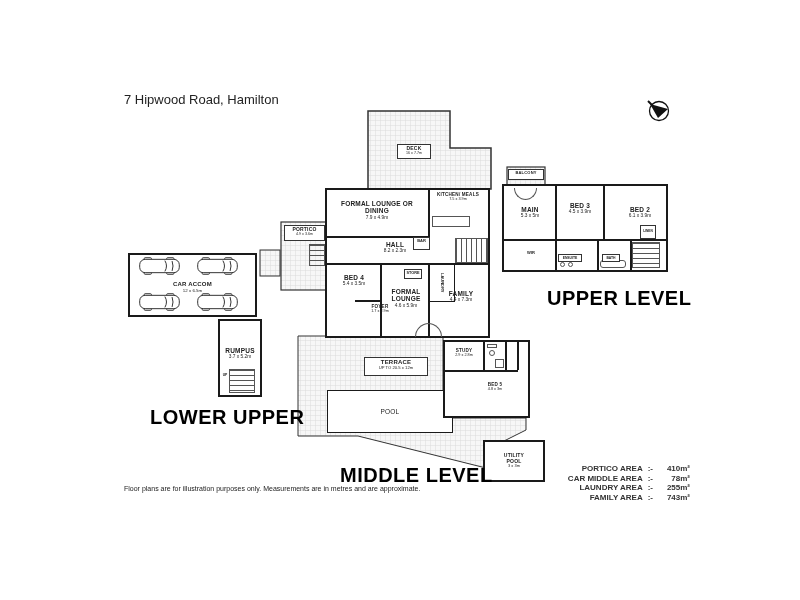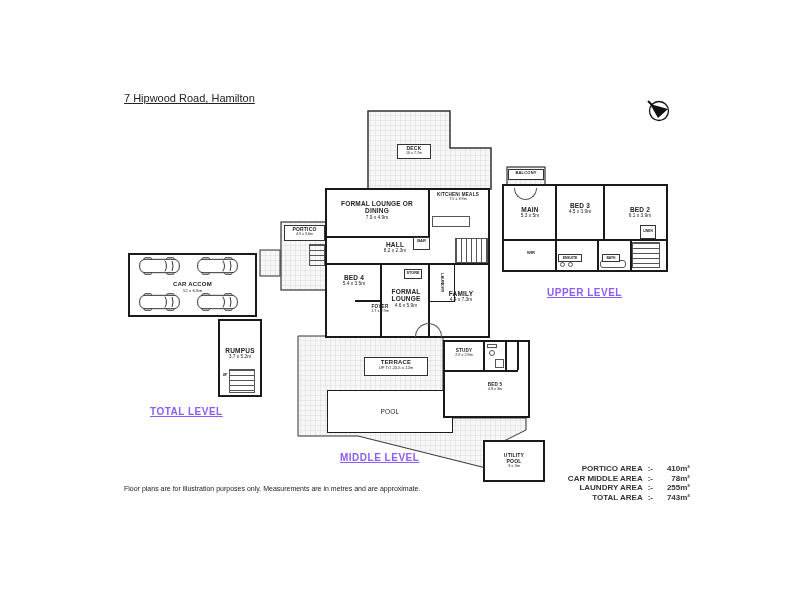--- a/index.html
+++ b/index.html
@@ -20,22 +20,22 @@
   .tinytext{position:absolute;font-size:4px;font-weight:bold;text-align:center;z-index:4;}
   .stairs-h{position:absolute;background-image:repeating-linear-gradient(180deg,#555 0,#555 1px,transparent 1px,transparent 5px);border:1px solid #555;z-index:3;box-sizing:border-box;}
   .stairs-v{position:absolute;background-image:repeating-linear-gradient(90deg,#555 0,#555 1px,transparent 1px,transparent 5px);border:1px solid #555;z-index:3;box-sizing:border-box;}
   .fixture{position:absolute;border:1px solid #555;background:#fff;z-index:3;box-sizing:border-box;}
   .round{border-radius:50%;}
   .vtext{writing-mode:vertical-rl;text-orientation:sideways;font-size:4px;font-weight:bold;}
   .arc-tl{position:absolute;border-top:1px solid #555;border-left:1px solid #555;border-radius:100% 0 0 0;z-index:3;}
   .arc-tr{position:absolute;border-top:1px solid #555;border-right:1px solid #555;border-radius:0 100% 0 0;z-index:3;}
   .arc-bl{position:absolute;border-bottom:1px solid #555;border-left:1px solid #555;border-radius:0 0 0 100%;z-index:3;}
   .arc-br{position:absolute;border-bottom:1px solid #555;border-right:1px solid #555;border-radius:0 0 100% 0;z-index:3;}
-  .level-title{position:absolute;font-size:10px;font-weight:bold;letter-spacing:.5px;color:#8b5cf6;z-index:6;text-decoration:underline;}
-  #page-title{position:absolute;left:124px;top:92px;font-size:11px;color:#222;z-index:6;text-decoration:underline;}
+  .level-title{position:absolute;font-size:20px;font-weight:bold;letter-spacing:.5px;color:#000000;z-index:6;}
+  #page-title{position:absolute;left:124px;top:92px;font-size:13px;color:#222;z-index:6;}
   #disclaimer{position:absolute;left:124px;top:485px;font-size:7px;color:#222;z-index:6;}
   #stats{position:absolute;left:556px;top:464px;width:134px;z-index:6;}
   .stat-row{display:flex;justify-content:flex-end;align-items:baseline;font-size:8px;font-weight:bold;color:#333;line-height:9.5px;}
   .stat-sep{margin:0 3px 0 5px;}
   .stat-val{width:34px;text-align:right;}
   svg{display:block;}
 </style>
 </head>
 <body>
 
@@ -156,21 +156,21 @@
     </div>
   </div>
 
   <div class="room" style="left:483px;top:440px;width:62px;height:42px;border-width:2.5px;display:flex;align-items:center;justify-content:center;">
     <div class="rlabel" style="position:static;width:34px;">
       <div class="rname" style="font-size:5px">UTILITY POOL</div>
       <div class="rdims" style="font-size:4px">3 x 3m</div>
     </div>
   </div>
 
-  <div class="level-title" style="left:340px;top:452px;">MIDDLE LEVEL</div>
+  <div class="level-title" style="left:340px;top:464px;">MIDDLE LEVEL</div>
 
   <div class="labelbox" style="left:508px;top:169px;width:36px;height:11px;">
     <div class="rname" style="font-size:4px">BALCONY</div>
   </div>
 
   <div class="room" style="left:502px;top:184px;width:166px;height:88px;">
     <div class="wall" style="left:51px;top:0;width:2px;height:53px;"></div>
     <div class="wall" style="left:99px;top:0;width:2px;height:53px;"></div>
     <div class="wall" style="left:0;top:53px;width:100%;height:2px;"></div>
     <div class="wall" style="left:51px;top:55px;width:1.5px;height:29px;"></div>
@@ -240,40 +240,40 @@
 
   <div class="room" style="left:218px;top:319px;width:44px;height:78px;">
     <div class="rlabel" style="left:0;top:26px;width:100%;">
       <div class="rname">RUMPUS</div>
       <div class="rdims">3.7 x 5.2m</div>
     </div>
     <div class="stairs-h" style="left:9px;top:48px;width:26px;height:24px;"></div>
     <div class="tinytext" style="left:1px;top:52px;width:8px;font-size:3.4px;">UP</div>
   </div>
 
-  <div class="level-title" style="left:150px;top:406px;">TOTAL LEVEL</div>
+  <div class="level-title" style="left:150px;top:406px;">LOWER UPPER</div>
 
   <div id="stats">
     <div class="stat-row">
       <span>PORTICO AREA</span>
       <span class="stat-sep">:-</span>
       <span class="stat-val">410m²</span>
     </div>
     <div class="stat-row">
       <span>CAR MIDDLE AREA</span>
       <span class="stat-sep">:-</span>
       <span class="stat-val">78m²</span>
     </div>
     <div class="stat-row">
       <span>LAUNDRY AREA</span>
       <span class="stat-sep">:-</span>
       <span class="stat-val">255m²</span>
     </div>
     <div class="stat-row">
-      <span>TOTAL AREA</span>
+      <span>FAMILY AREA</span>
       <span class="stat-sep">:-</span>
       <span class="stat-val">743m²</span>
     </div>
   </div>
 
   <div id="disclaimer">Floor plans are for illustration purposes only. Measurements are in metres and are approximate.</div>
 
 </div>
 
 </body></html>

